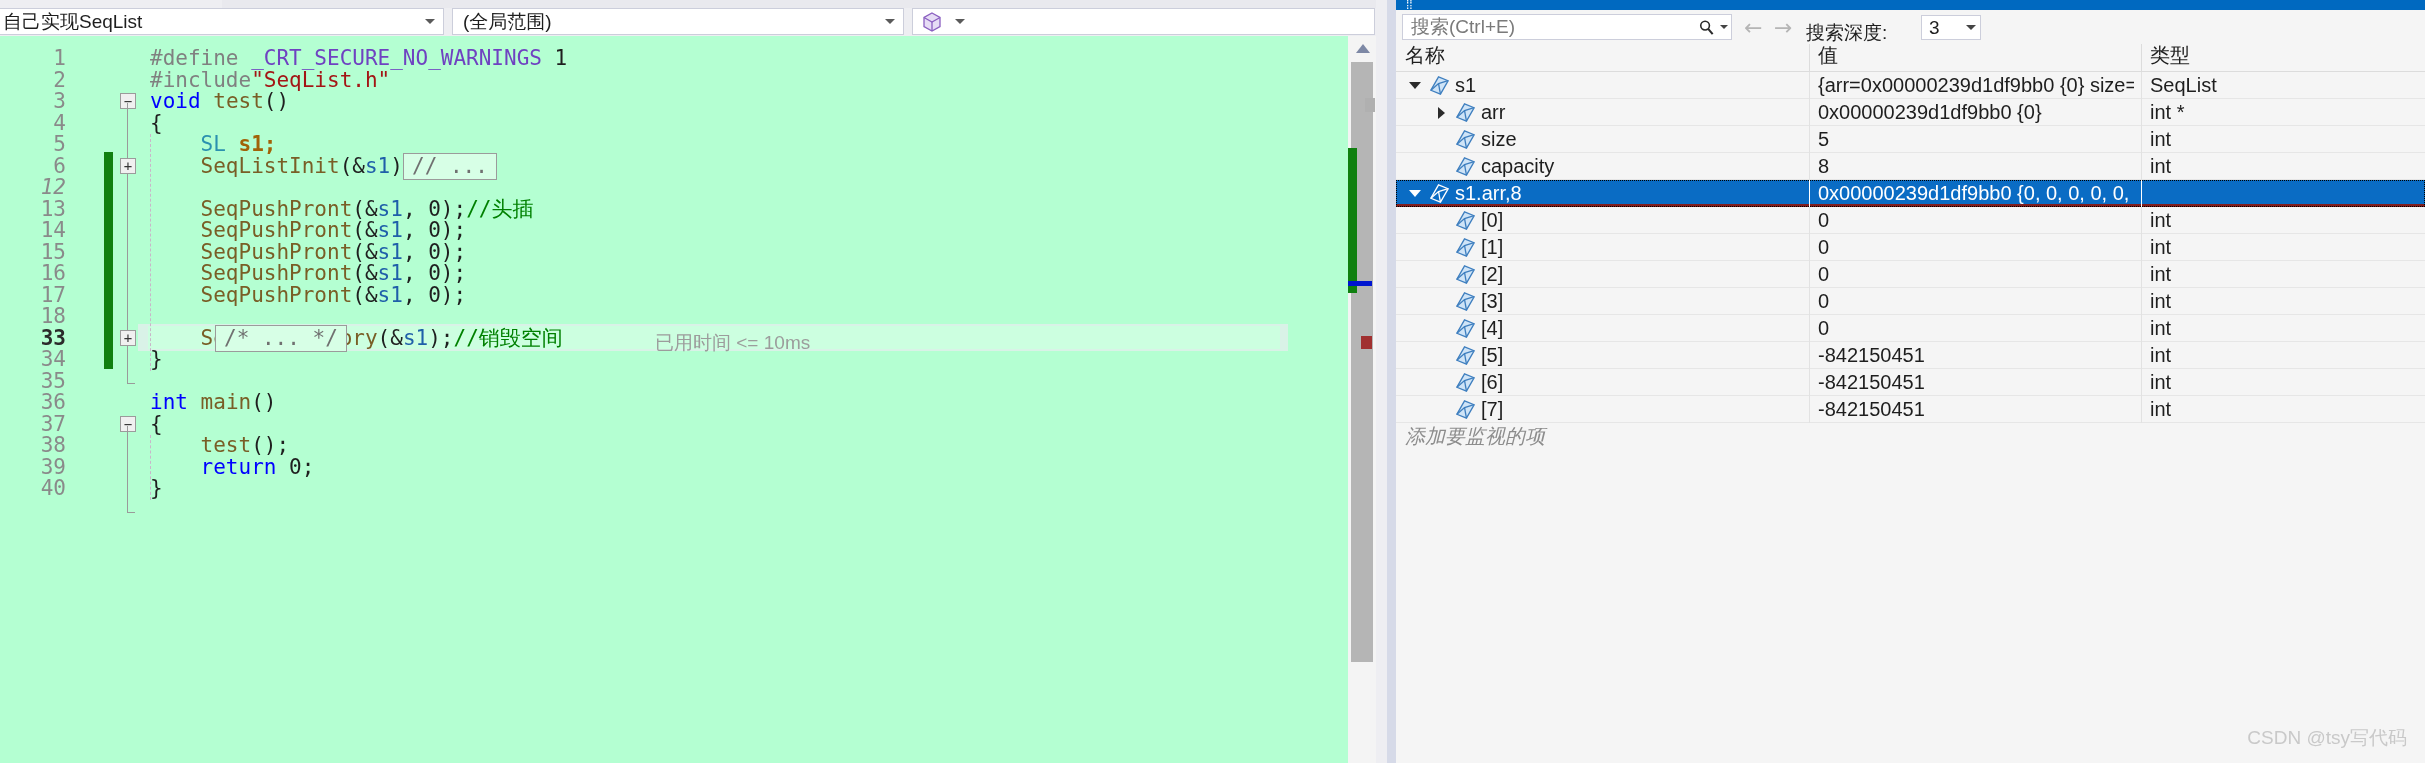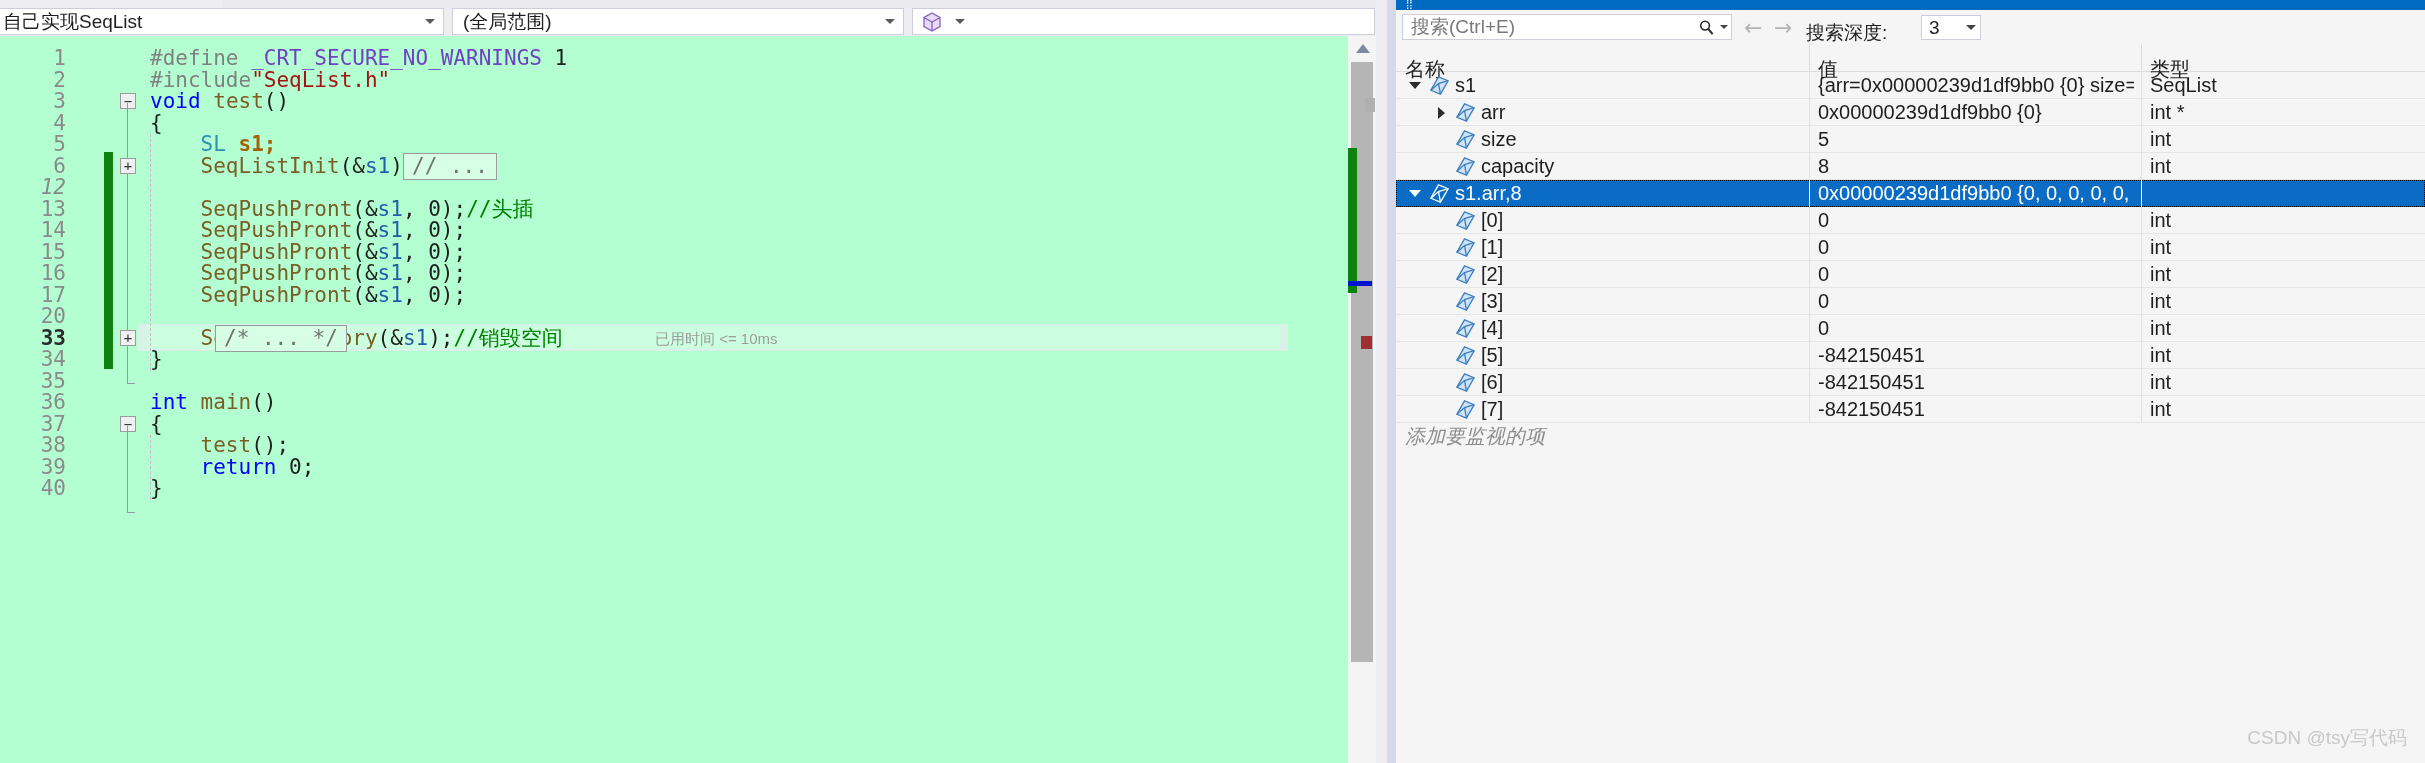--- a/index.html
+++ b/index.html
@@ -92,21 +92,21 @@
   }
 
   .exec-line{
     position:absolute;left:138px;width:1150px;background:#f7e7f7;opacity:.55;
   }
   .exec-inner{
     position:absolute;left:148px;width:1132px;background:#ccffe0;
   }
   .elapsed{
     position:absolute;font-family:"Liberation Sans","DejaVu Sans",sans-serif;
-    font-size:15px;color:#9c9c9c;white-space:nowrap;
+    font-size:19px;color:#9c9c9c;white-space:nowrap;
   }
 
   
   .vscroll{position:absolute;left:1348px;top:36px;width:28px;height:727px;background:#f4f4f4;}
   .vscroll .up-arrow{
     position:absolute;left:8px;top:8px;width:0;height:0;
     border-left:7px solid transparent;border-right:7px solid transparent;border-bottom:9px solid #7d88a5;
   }
   .vscroll .thumb{position:absolute;left:3px;top:26px;width:22px;height:600px;background:#b5b5b5;}
   .vscroll .mark-gray{position:absolute;left:17px;top:62px;width:10px;height:14px;background:#b0b0b0;}
@@ -148,26 +148,26 @@
   }
   .depth-combo .dv{flex:1;font-size:19px;color:#1e1e1e;padding-left:7px;}
   .depth-combo .dc{width:18px;display:flex;align-items:center;justify-content:center;}
   .depth-combo .dc i{
     width:0;height:0;border-left:5px solid transparent;border-right:5px solid transparent;border-top:5px solid #444;
   }
 
   .grid{position:absolute;left:0;top:44px;width:1029px;height:719px;background:#f5f5f5;}
   .grid-head{position:relative;width:1029px;height:27px;background:#f5f5f5;border-bottom:1px solid #dcdcdc;}
   .gh{
-    position:absolute;top:15px;font-size:20px;color:#1e1e1e;padding-left:9px;height:21px;line-height:21px;
+    position:absolute;top:1px;font-size:20px;color:#1e1e1e;padding-left:9px;height:21px;line-height:21px;
   }
   .gh-sep{position:absolute;top:0;width:1px;height:27px;background:#dcdcdc;}
 
   .row{position:relative;width:1029px;height:27px;border-bottom:1px solid #e6e6e6;box-sizing:border-box;}
-  .row.sel{background:#0a6cc4;border-bottom:1px solid #7f1d1d;}
+  .row.sel{background:#0a6cc4;border-bottom:3px solid #7f1d1d;}
   .row.sel .c-name,.row.sel .c-val,.row.sel .c-type{color:#ffffff;}
   .row.sel .dotted{position:absolute;left:0;top:0;width:1029px;height:27px;border:1px dotted #000;box-sizing:border-box;}
 
   .c-name{position:absolute;left:0;top:0;height:27px;display:flex;align-items:center;font-size:20px;color:#1e1e1e;}
   .c-val{position:absolute;left:413px;top:0;width:325px;height:27px;display:flex;align-items:center;
          font-size:20px;color:#1e1e1e;white-space:nowrap;overflow:hidden;padding-left:9px;box-sizing:border-box;}
   .c-type{position:absolute;left:745px;top:0;width:284px;height:27px;display:flex;align-items:center;
           font-size:20px;color:#1e1e1e;white-space:nowrap;overflow:hidden;padding-left:9px;box-sizing:border-box;}
   .col-line{position:absolute;top:0;width:1px;height:27px;background:#e2e2e2;}
   .row.sel .col-line{background:#ffffff;}
@@ -248,21 +248,21 @@
             <div class="ln" style="top: 55px;">3</div>
             <div class="ln" style="top: 76.5px;">4</div>
             <div class="ln" style="top: 98px;">5</div>
             <div class="ln" style="top: 119.5px;">6</div>
             <div class="ln" style="top: 141px; font-style: italic;">12</div>
             <div class="ln" style="top: 162.5px;">13</div>
             <div class="ln" style="top: 184px;">14</div>
             <div class="ln" style="top: 205.5px;">15</div>
             <div class="ln" style="top: 227px;">16</div>
             <div class="ln" style="top: 248.5px;">17</div>
-            <div class="ln" style="top: 270px;">20</div>
+            <div class="ln" style="top: 270px;">18</div>
             <div class="ln cur" style="top: 291.5px;">33</div>
             <div class="ln" style="top: 313px;">34</div>
             <div class="ln" style="top: 334.5px;">35</div>
             <div class="ln" style="top: 356px;">36</div>
             <div class="ln" style="top: 377.5px;">37</div>
             <div class="ln" style="top: 399px; padding-left: 48px;">38</div>
             <div class="ln" style="top: 420.5px;">39</div>
             <div class="ln" style="top: 442px;">40</div>
           </div>
 

